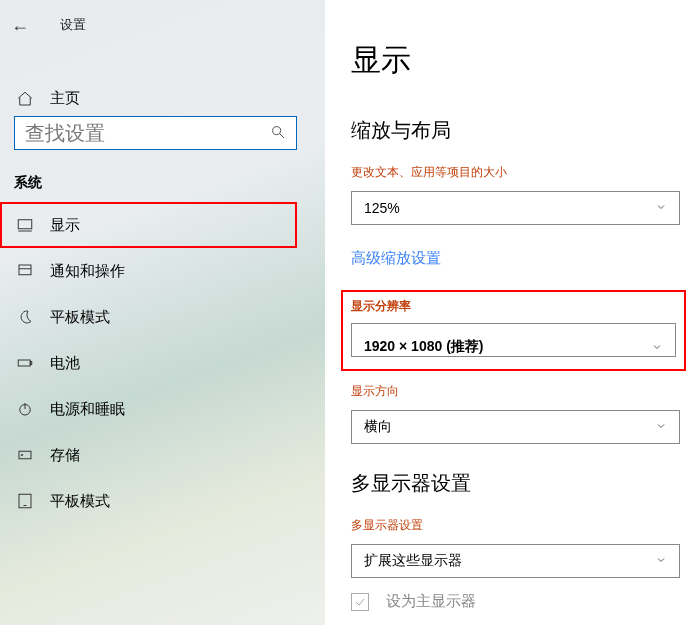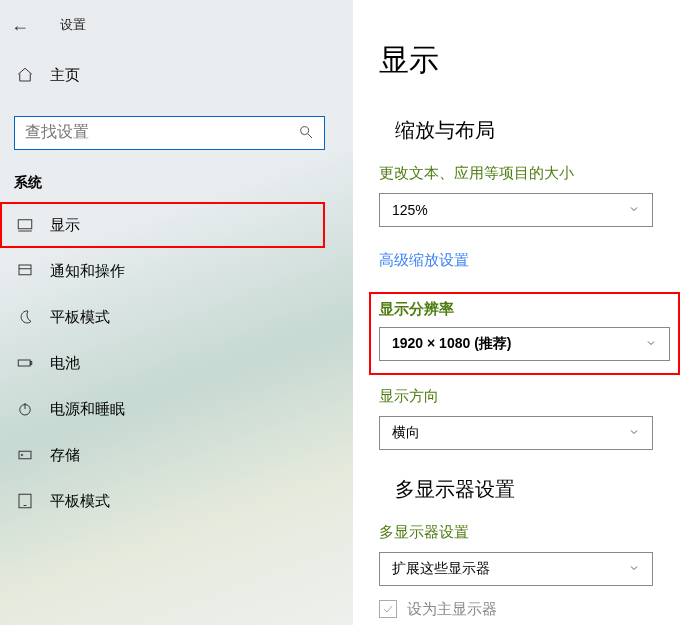--- a/index.html
+++ b/index.html
@@ -15,35 +15,35 @@
   .sidebar {
     width: 353px;
     height: 100%;
     background: linear-gradient(160deg,#e8ecef 0%,#e9edf0 35%,#c6d9d2 60%,#e6eadd 80%,#eef0ed 100%);
     position: relative;
     padding-top: 6px;
   }
   .topbar { display:flex; align-items:center; height:38px; }
   .back-btn { width:28px; text-align:center; font-size:18px; color:#333; margin-left:6px;}
   .settings-title { font-size:13px; margin-left:26px; color:#222; }
-  .home-row { display:flex; align-items:flex-start; height:42px; margin-top:22px; padding-left:14px; }
+  .home-row { display:flex; align-items:flex-end; height:42px; margin-top:22px; padding-left:14px; }
   .icon { width:22px; display:flex; justify-content:center; align-items:center; color:#333; }
   .icon svg { width:18px; height:18px; stroke:#333; fill:none; stroke-width:1.3; }
   .home-label { margin-left:14px; font-size:15px; }
   .search-wrap { margin:8px 28px 0 14px; }
   .search-box {
     border:1.5px solid #0067c0;
     background:#fff;
     height:34px;
     display:flex; align-items:center;
     padding:0 10px;
   }
   .search-box input {
-    border:none; outline:none; flex:1; font-size:16px; color:#666; background:transparent;
-    font-family: Liberation Mono, monospace;
+    border:none; outline:none; flex:1; font-size:20px; color:#666; background:transparent;
+    font-family: Liberation Serif, serif;
   }
   .search-box input::placeholder { color:#777; }
   .search-icon svg { width:16px; height:16px; stroke:#555; fill:none; stroke-width:1.5; }
   .section-header { font-weight:600; font-size:14px; margin:24px 16px 10px 14px; }
   .nav-item {
     display:flex; align-items:center;
     height:46px;
     padding-left:14px;
     margin-right:28px;
     position:relative;
@@ -54,45 +54,45 @@
   }
   .nav-label { margin-left:14px; font-size:15px; }
 
   .main {
     flex:1;
     padding: 40px 26px 0 26px;
     background:#fff;
     position:relative;
   }
   .page-title { font-size:30px; font-weight:400; margin-bottom:36px; }
-  .h2 { font-size:20px; font-weight:400; margin-bottom:20px;margin-left:16px; }
+  .h2 { font-size:20px; font-weight:400; margin-bottom:20px; }
   .field { margin-bottom:14px; }
-  .field-label { font-size:15px; margin-bottom:10px; color:#4d7c0f; }
+  .field-label { font-size:12px; margin-bottom:10px; color:#c2410c; }
   .dropdown {
     border:1px solid #888;
     height:34px;
-    width:274px;
+    width:329px;
     display:flex; align-items:center; justify-content:space-between;
     padding:0 12px;
     font-size:14px;
     background:#fff;
   }
   .chev svg { width:12px; height:12px; stroke:#333; fill:none; stroke-width:1.6; }
   .link { color:#3b82f6; font-size:15px; margin:10px 0 24px 0; display:inline-block; }
   .res-group {
     outline:2px solid #ff0000;
     outline-offset:0px;
     padding:6px 8px 12px 8px;
     margin-left:-8px; margin-right:-4px;
     margin-bottom:14px;
     font-weight:bold;
   }
   .res-group .field-label { margin-bottom:8px; }
-  .res-group .dropdown { width:100%; }
-  .check-row { display:flex; align-items:flex-start; gap:10px; color:#888; font-size:15px; margin-top:6px;}
+  .res-group .dropdown { width:100%;align-items:flex-end; }
+  .check-row { display:flex; align-items:flex-end; gap:17px; color:#888; font-size:15px; margin-top:6px;}
   .check-box { width:18px; height:18px; border:1px solid #aaa; display:flex; align-items:center; justify-content:center;}
   .check-box svg { width:12px; height:12px; stroke:#aaa; fill:none; stroke-width:2; }
 </style>
 </head>
 <body>
 
 <div class="sidebar">
   <div class="topbar">
     <div class="back-btn">
       <span>←</span>

